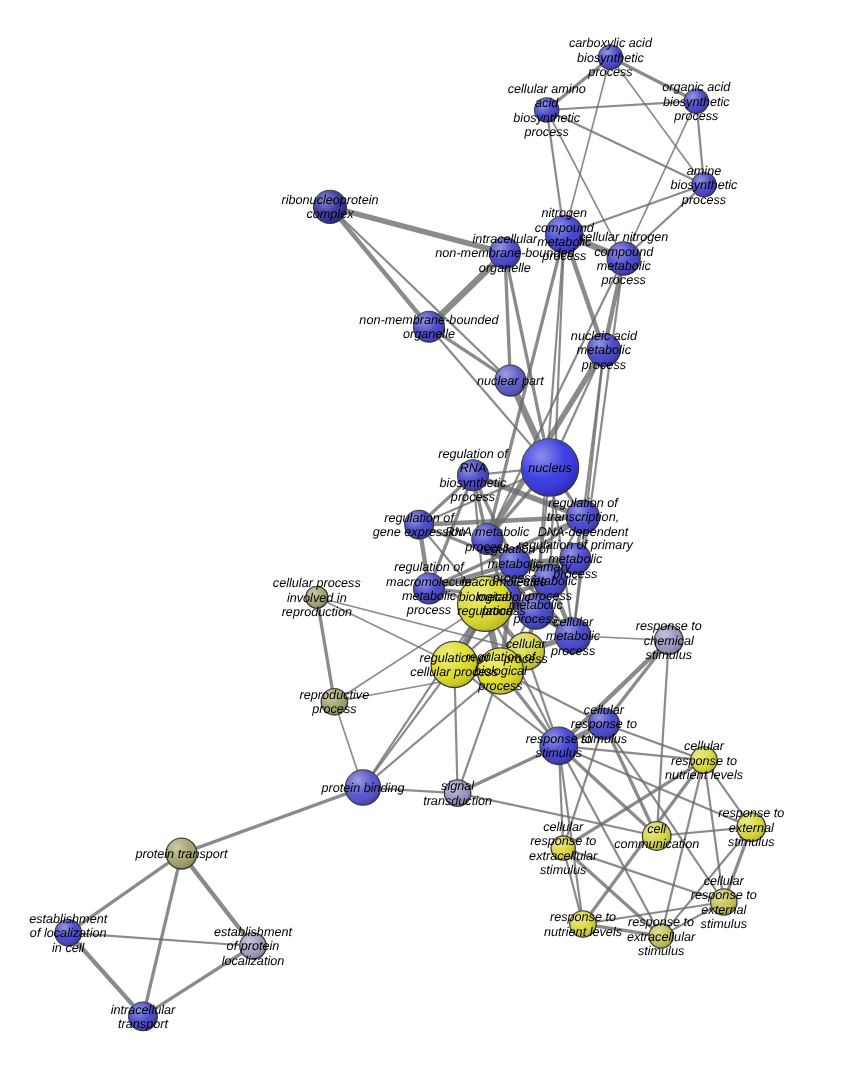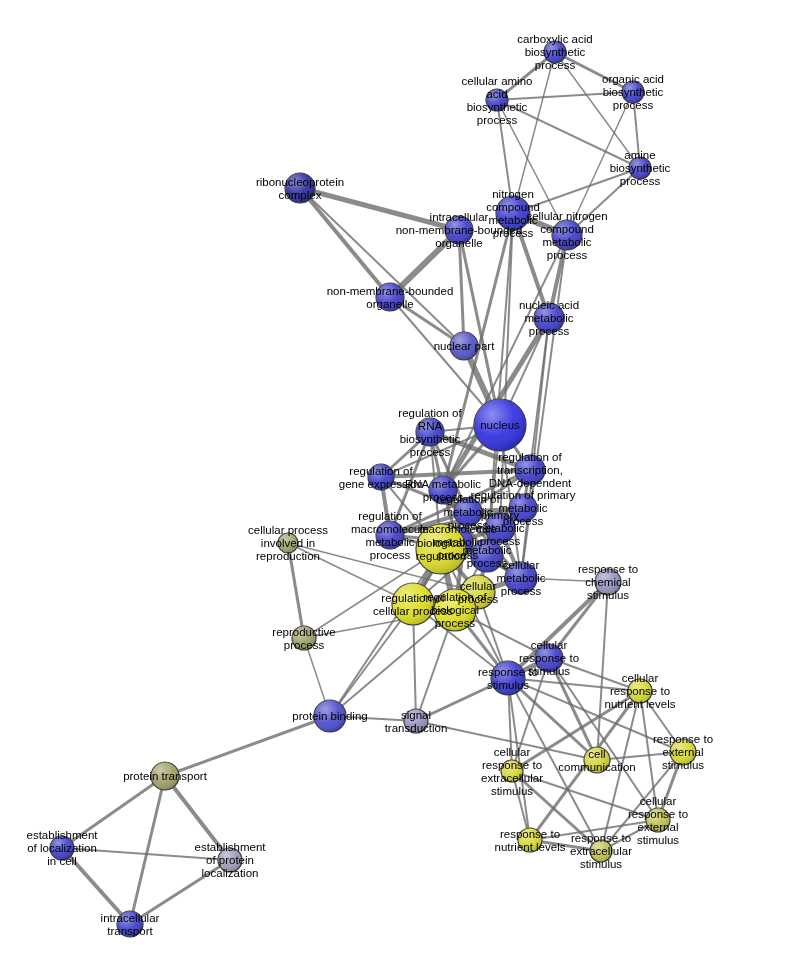--- a/index.html
+++ b/index.html
@@ -7,20 +7,21 @@
     padding: 0;
     background: #ffffff;
   }
   .stage {
     position: relative;
     width: 786px;
     height: 971px;
     background: #ffffff;
     overflow: hidden;
     font-family: "Liberation Sans", sans-serif;
+    font-style: italic;
   }
   #graph-svg { display: block; }
   #edge-layer line { stroke-linecap: round; }
   #label-layer {
     font-family: "Liberation Sans", sans-serif;
     font-size: 11.5px;
     fill: #000000;
     pointer-events: none;
   }
   #node-layer circle { cursor: pointer; }

